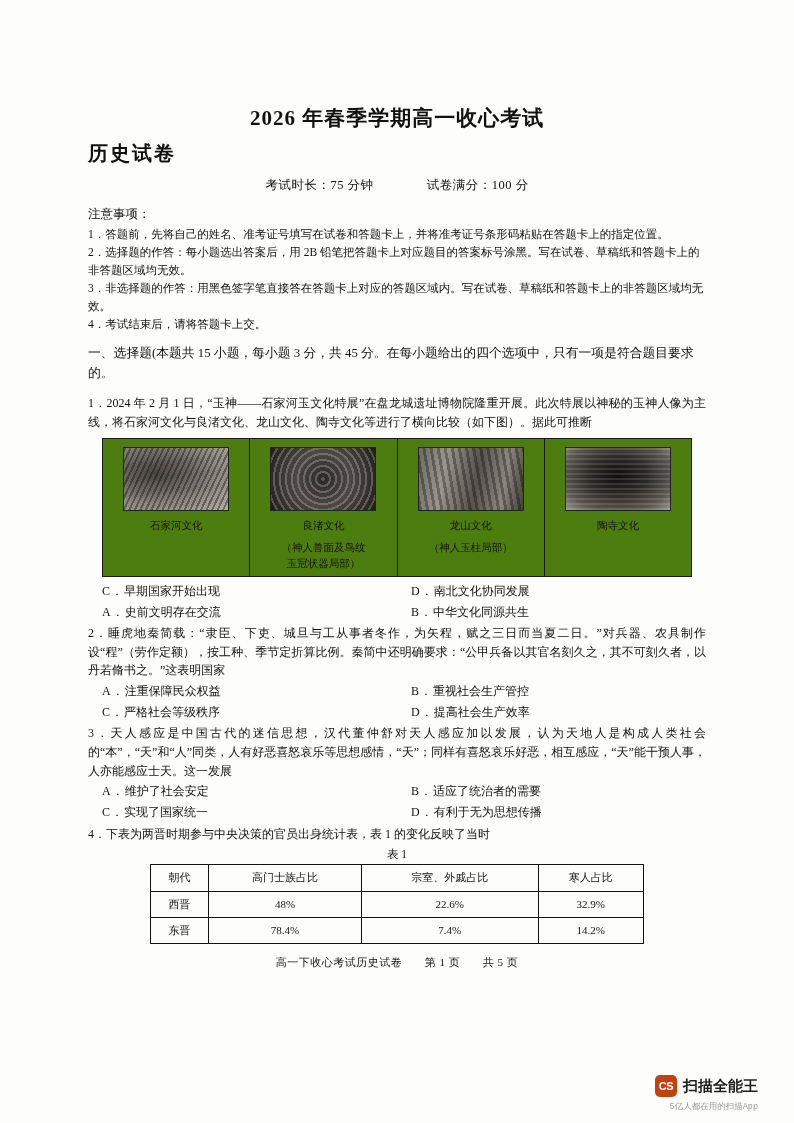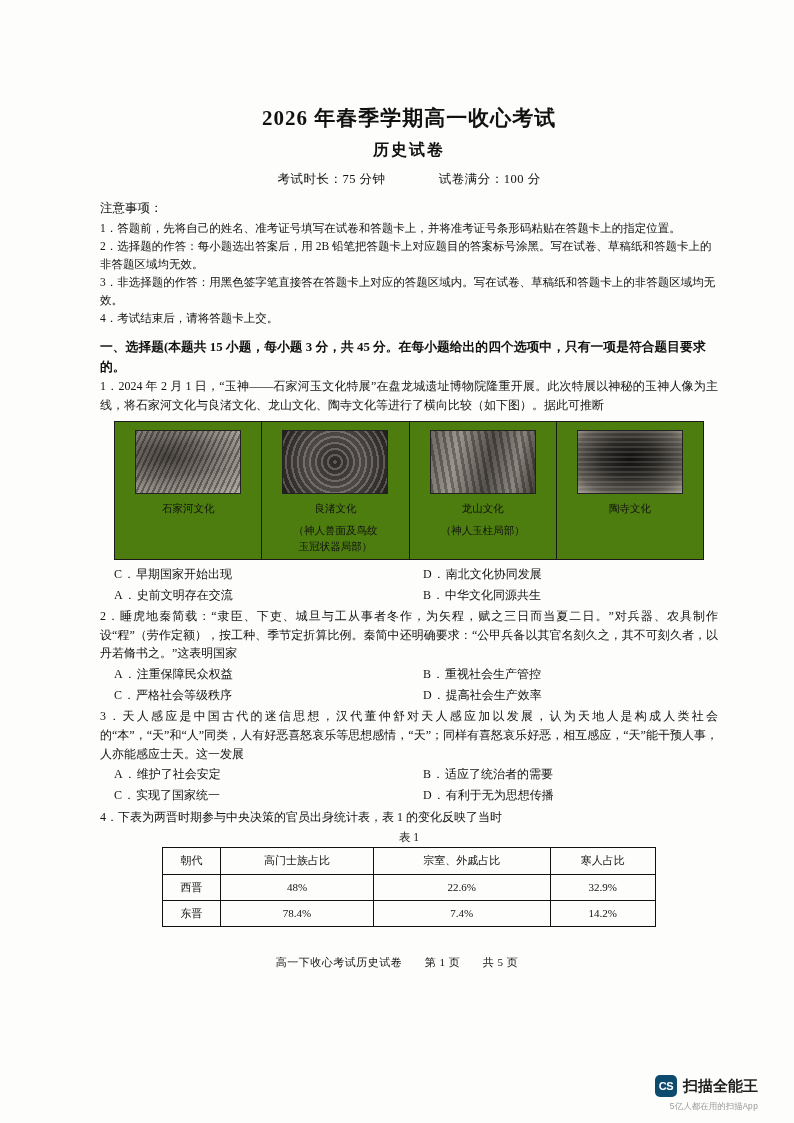--- a/index.html
+++ b/index.html
@@ -18,35 +18,34 @@
   .page {
     position: relative;
     width: 794px;
     height: 1123px;
     background: #fdfdfb;
     padding: 0;
     box-sizing: border-box;
   }
   .inner {
     position: absolute;
-    left: 100px;
+    left: 88px;
     top: 104px;
     width: 618px;
   }
   .title-main {
     text-align: center;
     font-size: 21px;
     font-weight: bold;
     letter-spacing: 1px;
     margin-bottom: 8px;
     font-family: "Liberation Serif", "DejaVu Serif", serif;
   }
   .title-sub {
-    text-align: center;
-    font-size: 16px;
+    font-size: 20px;
     font-weight: bold;
     letter-spacing: 2px;
     margin-bottom: 10px;
   }
   .exam-meta {
     text-align: center;
     font-size: 12.5px;
     margin-bottom: 12px;
     letter-spacing: 0.5px;
   }
@@ -60,24 +59,24 @@
     font-weight: normal;
   }
   .notice-item {
     font-size: 11.5px;
     line-height: 1.52;
     text-indent: 0;
     margin-bottom: 1px;
   }
   .section-head {
     font-size: 12.8px;
-    font-weight: bold;
+    font-weight: normal;
     line-height: 1.55;
     margin-top: 10px;
-    margin-bottom: 0;
+    margin-bottom: 11px;
   }
   .q {
     font-size: 12px;
     line-height: 1.55;
     margin-bottom: 2px;
   }
   .q-body {
     text-align: justify;
   }
   .opts {
@@ -185,21 +184,21 @@
     bottom: 26px;
     display: flex;
     align-items: center;
     gap: 6px;
     font-family: "Liberation Sans", sans-serif;
   }
   .scan-logo {
     width: 22px;
     height: 22px;
     border-radius: 5px;
-    background: #0c4a6e;
+    background: #c2410c;
     color: #fff;
     font-size: 11px;
     font-weight: bold;
     display: flex;
     align-items: center;
     justify-content: center;
     letter-spacing: -0.5px;
   }
   .scan-text {
     font-size: 15px;

